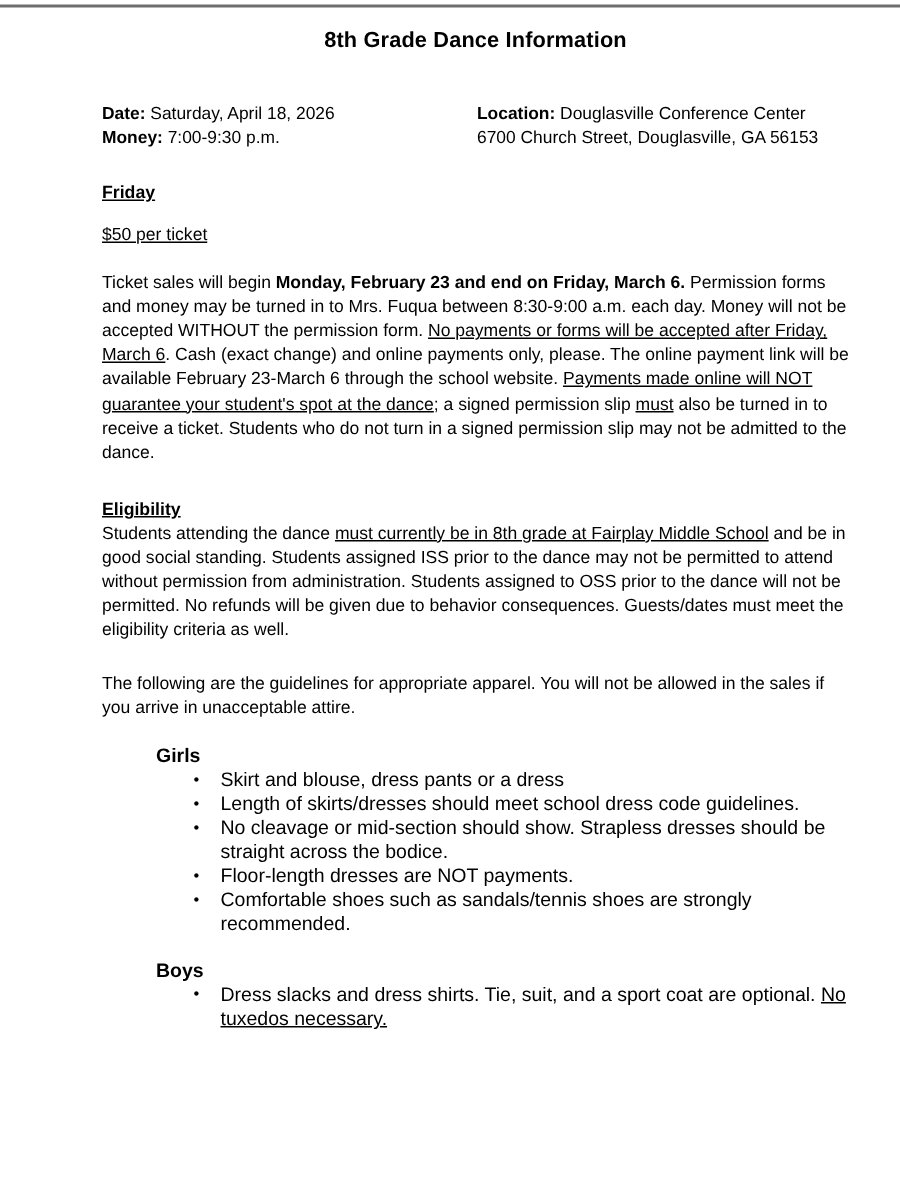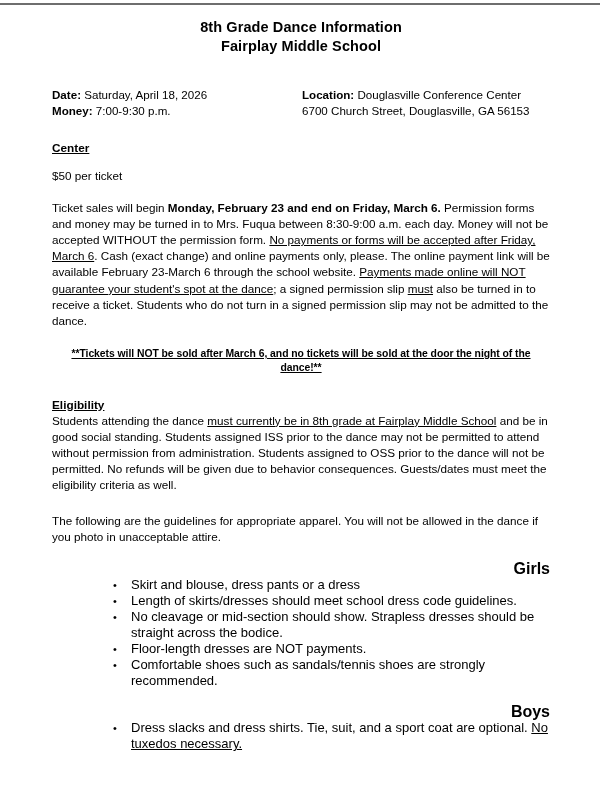--- a/index.html
+++ b/index.html
@@ -25,21 +25,21 @@
     position: absolute;
     top: 3px;
     left: 0;
     width: 600px;
     height: 2px;
     background: #6e6e6e;
   }
   .content {
     position: absolute;
     top: 18px;
-    left: 52px;
+    left: 68px;
     width: 498px;
   }
   .doc-title {
     text-align: center;
     font-weight: bold;
     font-size: 14.5px;
     line-height: 19px;
     letter-spacing: 0.1px;
   }
   .title-line2 {
@@ -80,44 +80,44 @@
     display: inline-block;
   }
   .para {
     font-size: 11.7px;
     line-height: 16.1px;
     text-align: left;
   }
   .price-line {
     font-size: 11.7px;
     line-height: 16.1px;
+    text-decoration: underline;
     display: inline-block;
     margin-top: 12px;
   }
   .gap {
     height: 16px;
   }
   u.ul { text-decoration: underline; }
   b.bd { font-weight: bold; }
   .warn {
     font-size: 10.4px;
     line-height: 14px;
     font-weight: bold;
     text-decoration: underline;
     text-align: center;
     margin-top: 18px;
     letter-spacing: -0.05px;
   }
   .subhead {
     font-weight: bold;
-    font-size: 16px;
+    font-size: 13px;
     line-height: 16px;
     margin-left: 36px;
     margin-top: 15px;
-    text-align: right;
   }
   ul.bullets {
     margin: 0;
     padding: 0 0 0 70px;
     list-style: none;
   }
   ul.bullets li {
     font-size: 13px;
     line-height: 16.1px;
     position: relative;
@@ -136,51 +136,49 @@
 </head>
 <body>
 
 <div class="page">
 
   <div class="top-rule"></div>
 
   <div class="content">
 
     <div class="doc-title">8th Grade Dance Information</div>
-    <div class="title-line2">Fairplay Middle School</div>
 
     <div class="meta-block">
       <div class="meta-col-left">
         <div class="meta-line"><b>Date:</b><span> Saturday, April 18, 2026</span></div>
         <div class="meta-line"><b>Money:</b><span> 7:00-9:30 p.m.</span></div>
       </div>
       <div class="meta-col-right">
         <div class="meta-line"><b>Location:</b><span> Douglasville Conference Center</span></div>
         <div class="meta-line">6700 Church Street, Douglasville, GA 56153</div>
       </div>
     </div>
 
     <div class="section">
-      <div><span class="section-head">Center</span></div>
+      <div><span class="section-head">Friday</span></div>
       <div><span class="price-line">$50 per ticket</span></div>
 
       <div class="gap"></div>
 
       <div class="para"><span>Ticket sales will begin </span><b class="bd">Monday, February 23 and end on Friday, March 6.</b><span> Permission forms and money may be turned in to Mrs. Fuqua between 8:30-9:00 a.m. each day. Money will not be accepted WITHOUT the permission form. </span><u class="ul">No payments or forms will be accepted after Friday, March 6</u><span>. Cash (exact change) and online payments only, please. The online payment link will be available February 23-March 6 through the school website. </span><u class="ul">Payments made online will NOT guarantee your student's spot at the dance</u><span>; a signed permission slip </span><u class="ul">must</u><span> also be turned in to receive a ticket. Students who do not turn in a signed permission slip may not be admitted to the dance.</span></div>
 
-      <div class="warn">**Tickets will NOT be sold after March 6, and no tickets will be sold at the door the night of the dance!**</div>
     </div>
 
     <div class="section">
       <div><span class="section-head">Eligibility</span></div>
       <div class="para"><span>Students attending the dance </span><u class="ul">must currently be in 8th grade at Fairplay Middle School</u><span> and be in good social standing. Students assigned ISS prior to the dance may not be permitted to attend without permission from administration. Students assigned to OSS prior to the dance will not be permitted. No refunds will be given due to behavior consequences. Guests/dates must meet the eligibility criteria as well.</span></div>
     </div>
 
     <div class="section">
-      <div class="para">The following are the guidelines for appropriate apparel. You will not be allowed in the dance if you photo in unacceptable attire.</div>
+      <div class="para">The following are the guidelines for appropriate apparel. You will not be allowed in the sales if you arrive in unacceptable attire.</div>
 
       <div class="subhead">Girls</div>
       <ul class="bullets">
         <li>Skirt and blouse, dress pants or a dress</li>
         <li>Length of skirts/dresses should meet school dress code guidelines.</li>
         <li>No cleavage or mid-section should show. Strapless dresses should be straight across the bodice.</li>
         <li>Floor-length dresses are NOT payments.</li>
         <li>Comfortable shoes such as sandals/tennis shoes are strongly recommended.</li>
       </ul>
 

